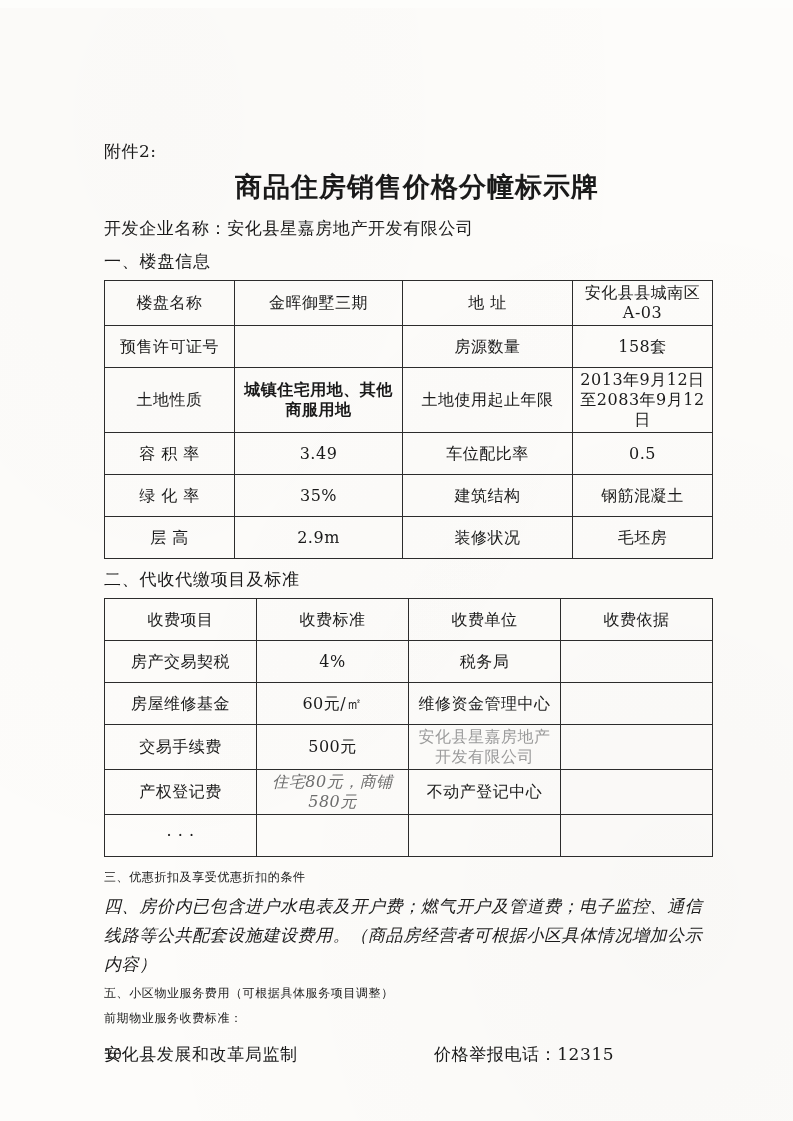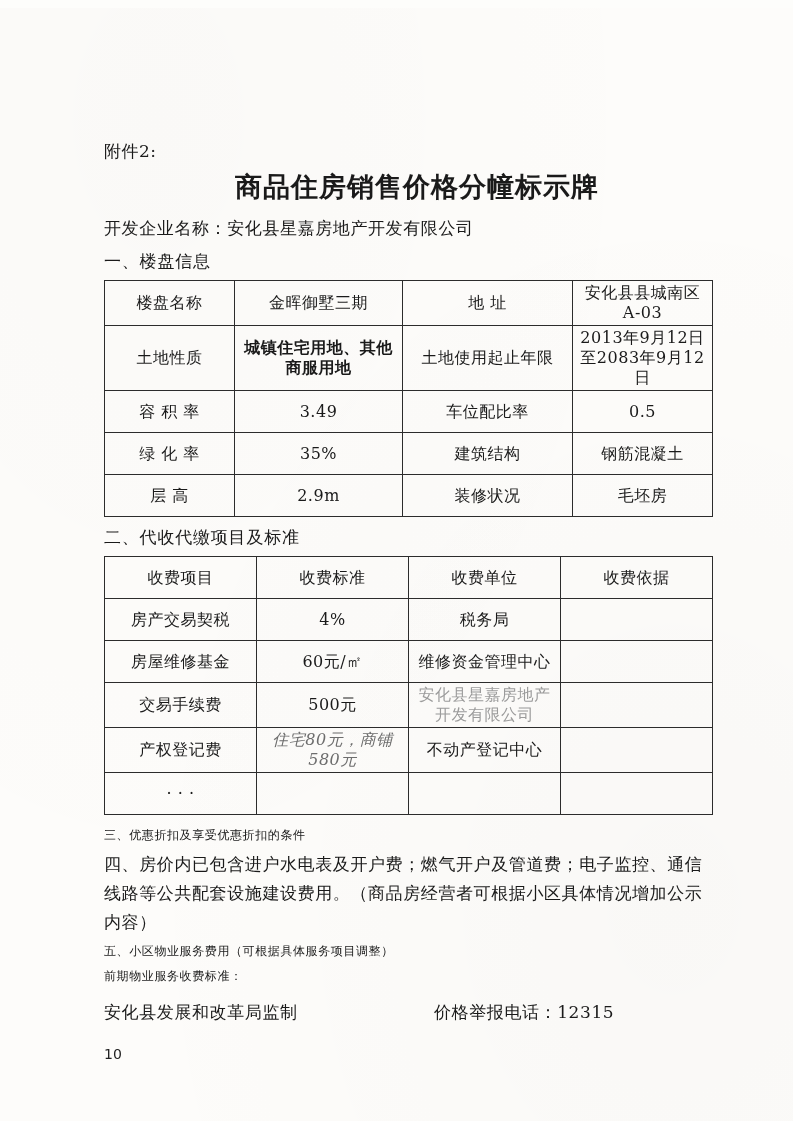--- a/index.html
+++ b/index.html
@@ -110,20 +110,21 @@
   .para {
     font-size: 12px;
     line-height: 1.72;
     letter-spacing: 0.6px;
     margin: 4px 0;
   }
   .para-indent {
     font-size: 17px;
     line-height: 1.72;
     letter-spacing: 0.6px;
+    font-style: italic;
   }
   .footer-row {
     display: flex;
     font-size: 17px;
     letter-spacing: 0.6px;
     margin-top: 14px;
   }
   .footer-left { width: 330px; }
   .page-num {
     position: absolute;
@@ -158,20 +159,26 @@
         <col style="width:140px">
       </colgroup>
       <tbody>
         <tr>
           <td class="lbl">楼盘名称</td>
           <td>金晖御墅三期</td>
           <td class="lbl">地    址</td>
           <td class="small">安化县县城南区A-03</td>
         </tr>
         <tr>
+          <td class="lbl-tight">预售许可证号</td>
+          <td></td>
+          <td class="lbl-tight">房源数量</td>
+          <td>158套</td>
+        </tr>
+        <tr>
           <td class="lbl">土地性质</td>
           <td class="two-line">城镇住宅用地、其他商服用地</td>
           <td class="lbl-tight">土地使用起止年限</td>
           <td class="small">2013年9月12日至2083年9月12日</td>
         </tr>
         <tr>
           <td class="lbl">容 积 率</td>
           <td>3.49</td>
           <td class="lbl-tight">车位配比率</td>
           <td>0.5</td>

